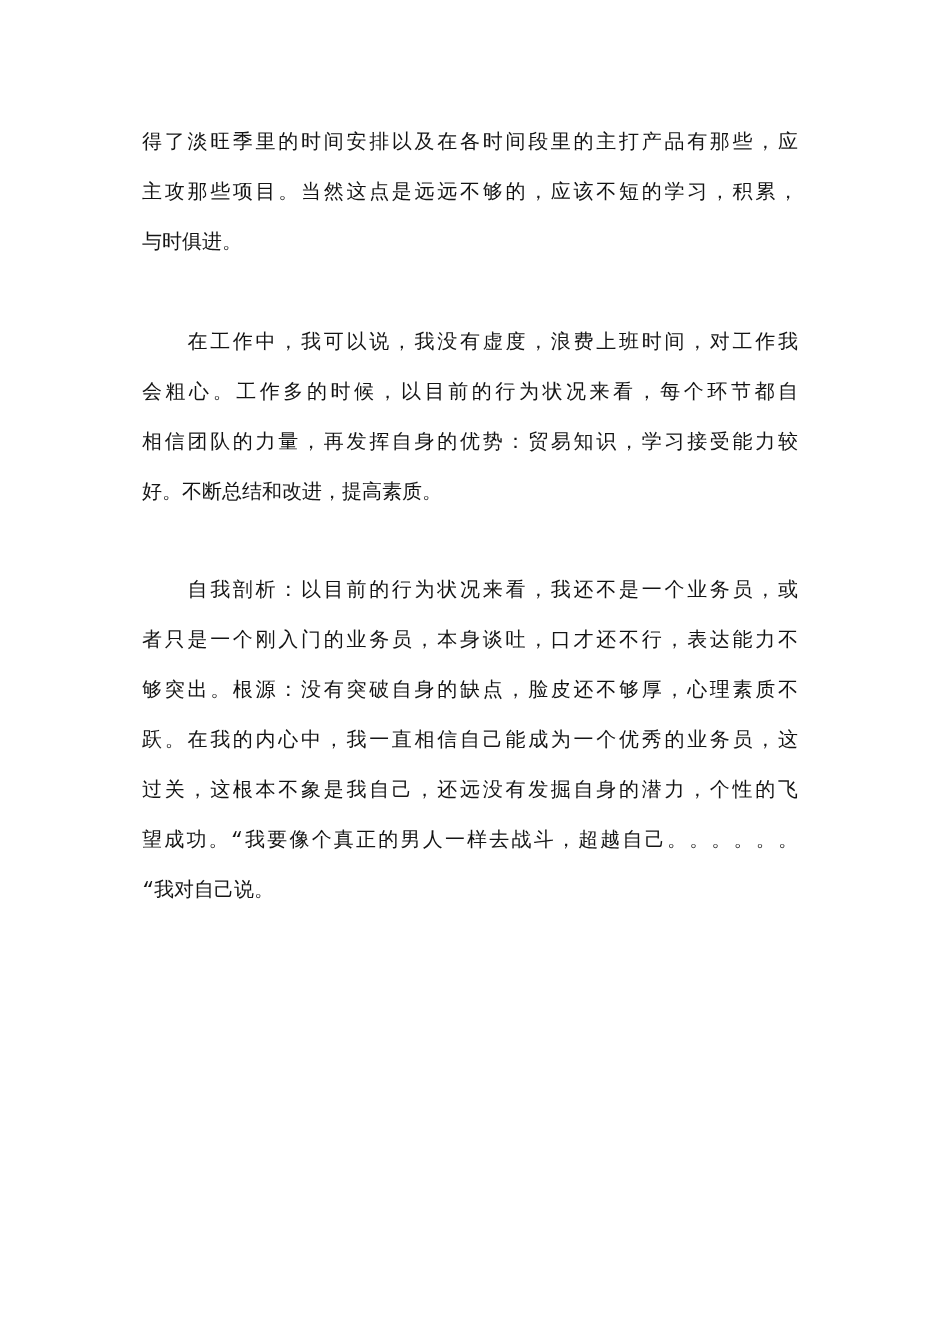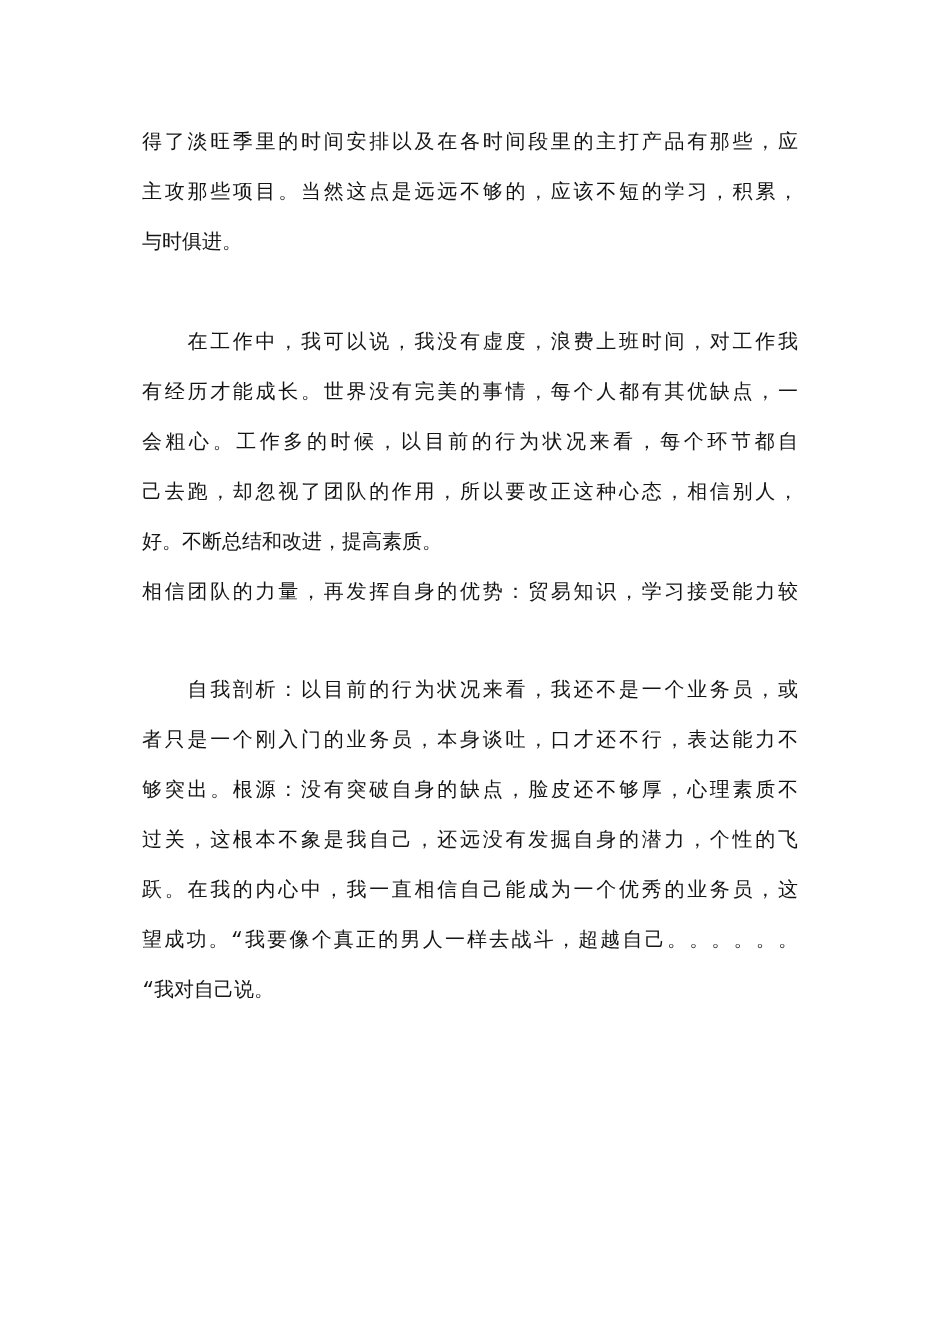--- a/index.html
+++ b/index.html
@@ -54,31 +54,29 @@
   <div class="doc-text">
 
     <div class="paragraph">
       <div class="line">得了淡旺季里的时间安排以及在各时间段里的主打产品有那些，应</div>
       <div class="line">主攻那些项目。当然这点是远远不够的，应该不短的学习，积累，</div>
       <div class="line para-end">与时俱进。</div>
     </div>
 
     <div class="paragraph">
       <div class="line">　　在工作中，我可以说，我没有虚度，浪费上班时间，对工作我</div>
-      <div class="line">有经历才能成长。世界没有完美的事情，每个人都有其优缺点，一</div>
       <div class="line">会粗心。工作多的时候，以目前的行为状况来看，每个环节都自</div>
-      <div class="line">己去跑，却忽视了团队的作用，所以要改正这种心态，相信别人，</div>
+      <div class="line">相信团队的力量，再发挥自身的优势：贸易知识，学习接受能力较</div>
       <div class="line para-end">好。不断总结和改进，提高素质。</div>
-      <div class="line">相信团队的力量，再发挥自身的优势：贸易知识，学习接受能力较</div>
     </div>
 
     <div class="paragraph">
       <div class="line">　　自我剖析：以目前的行为状况来看，我还不是一个业务员，或</div>
       <div class="line">者只是一个刚入门的业务员，本身谈吐，口才还不行，表达能力不</div>
       <div class="line">够突出。根源：没有突破自身的缺点，脸皮还不够厚，心理素质不</div>
+      <div class="line">跃。在我的内心中，我一直相信自己能成为一个优秀的业务员，这</div>
       <div class="line">过关，这根本不象是我自己，还远没有发掘自身的潜力，个性的飞</div>
-      <div class="line">跃。在我的内心中，我一直相信自己能成为一个优秀的业务员，这</div>
       <div class="line">望成功。“我要像个真正的男人一样去战斗，超越自己。。。。。。</div>
       <div class="line para-end">“我对自己说。</div>
     </div>
 
   </div>
 </div>
 
 </body></html>

